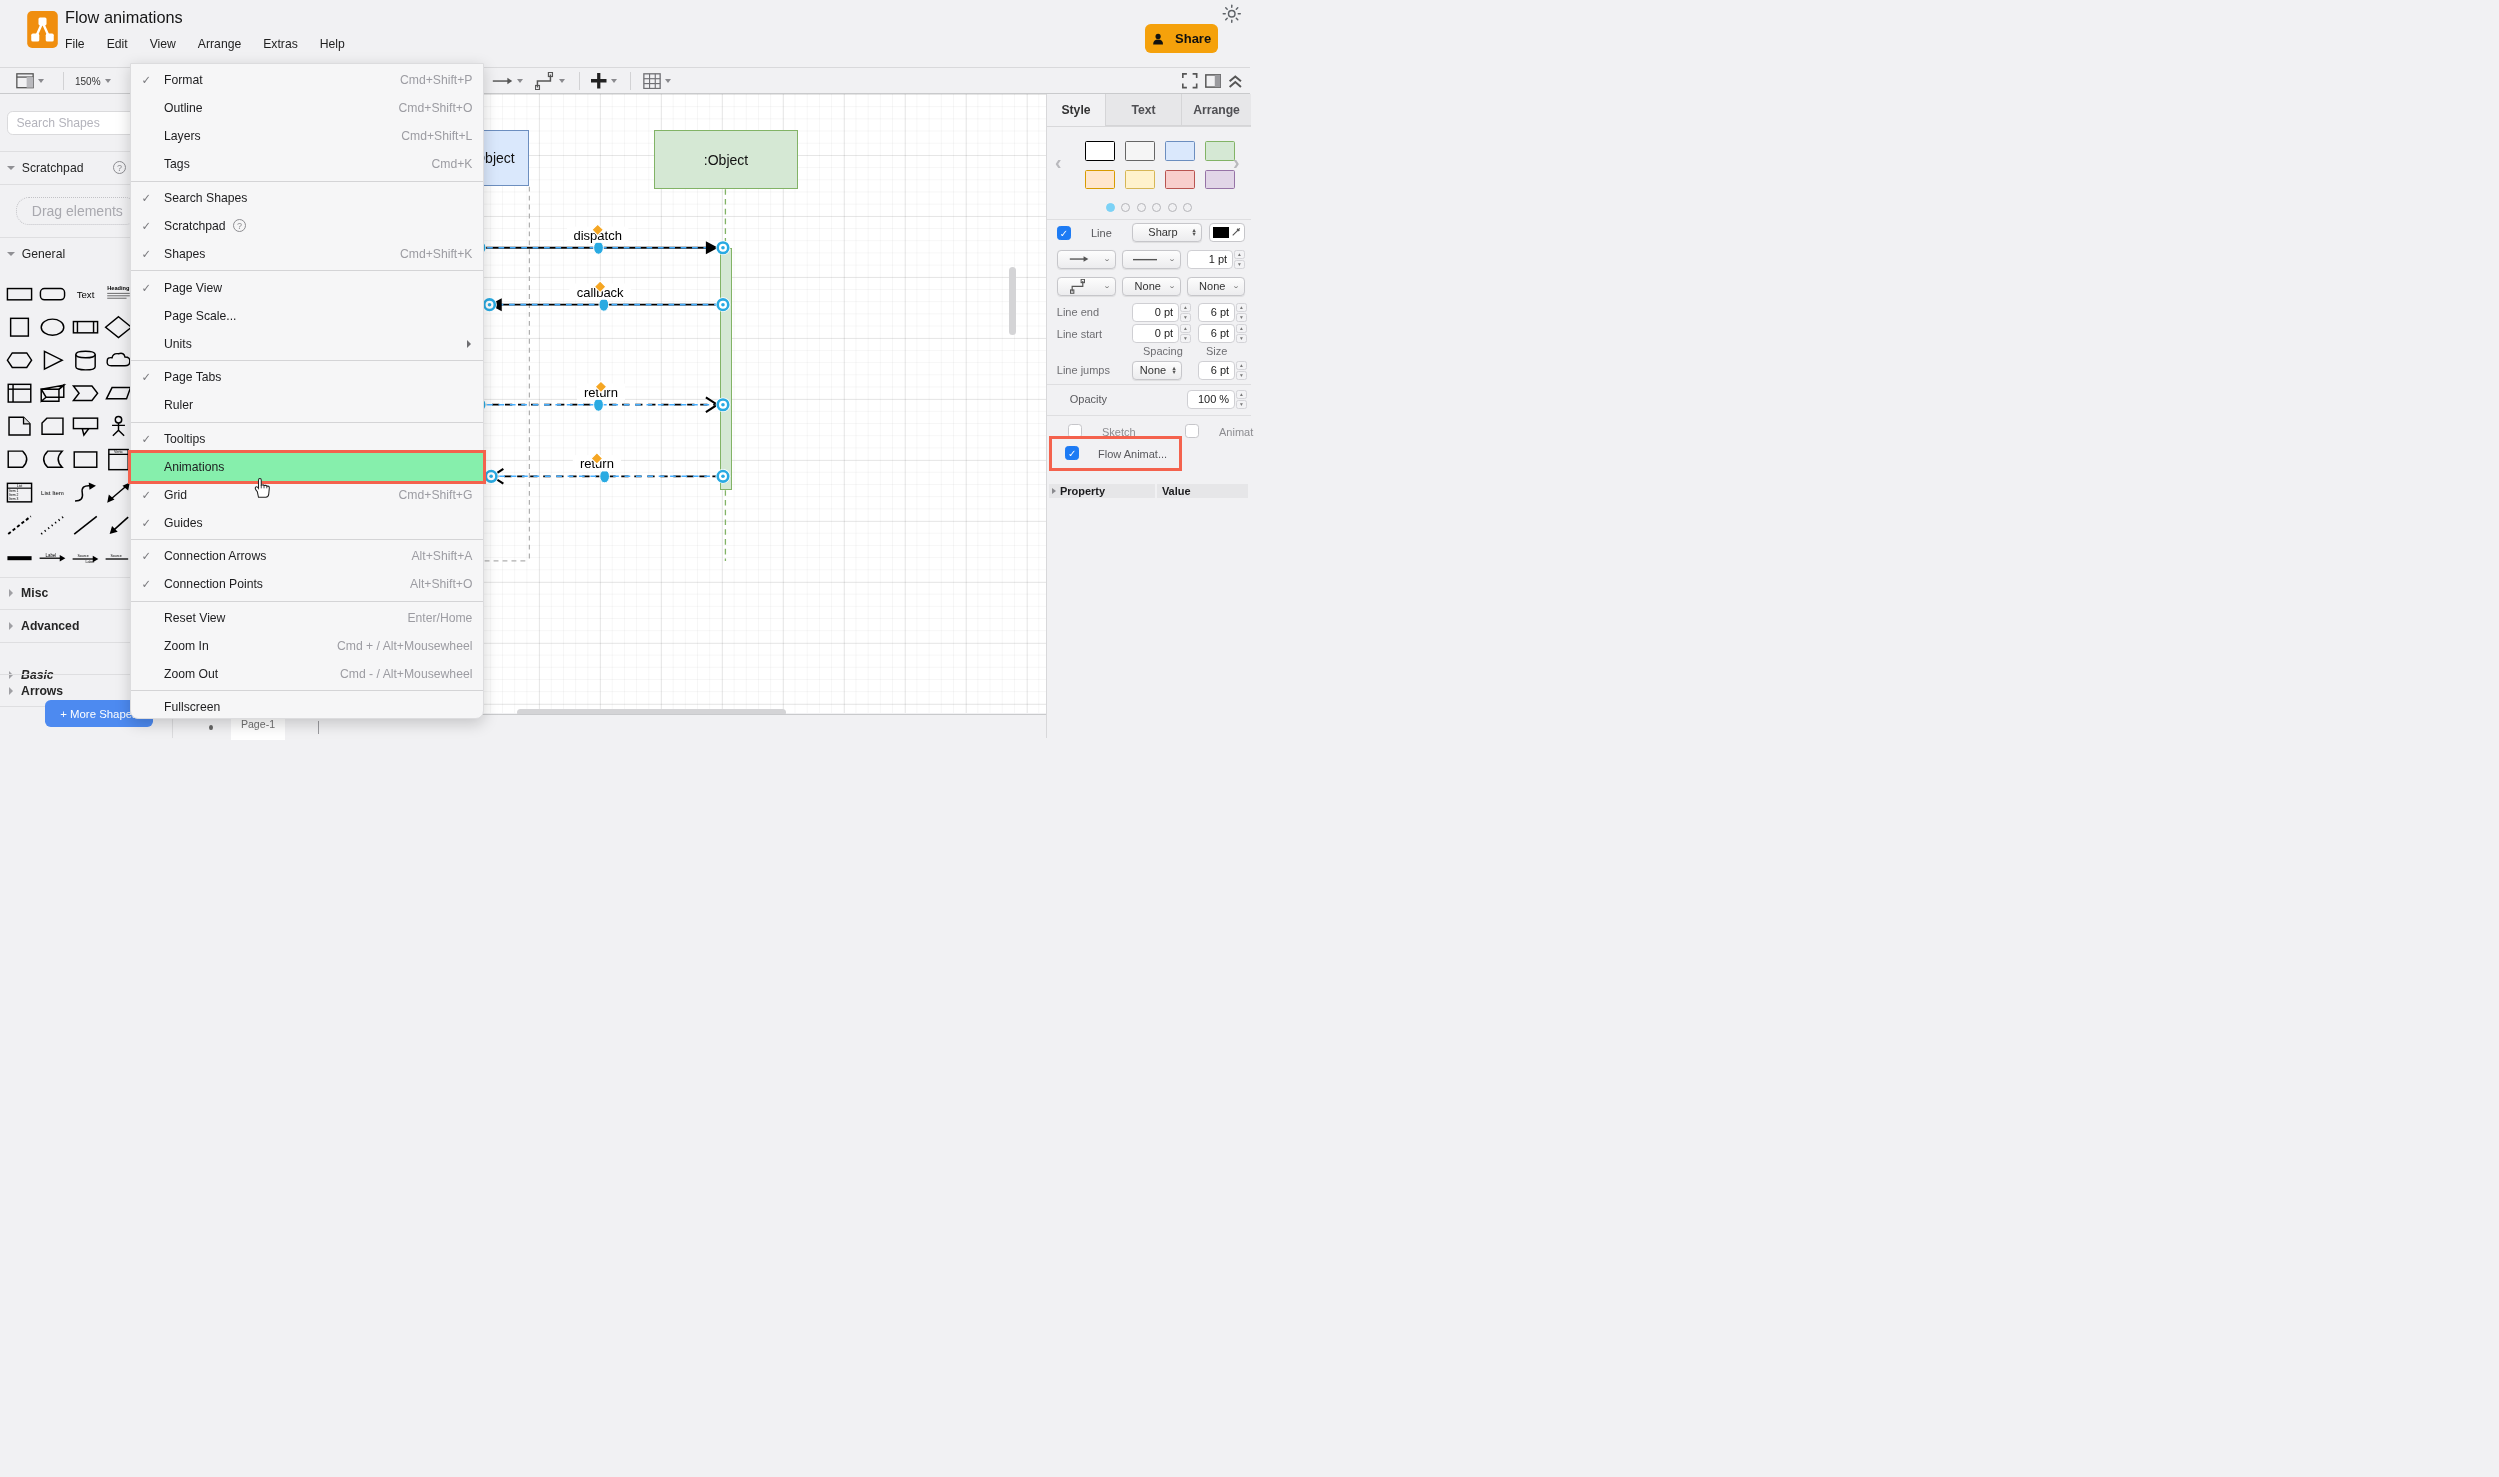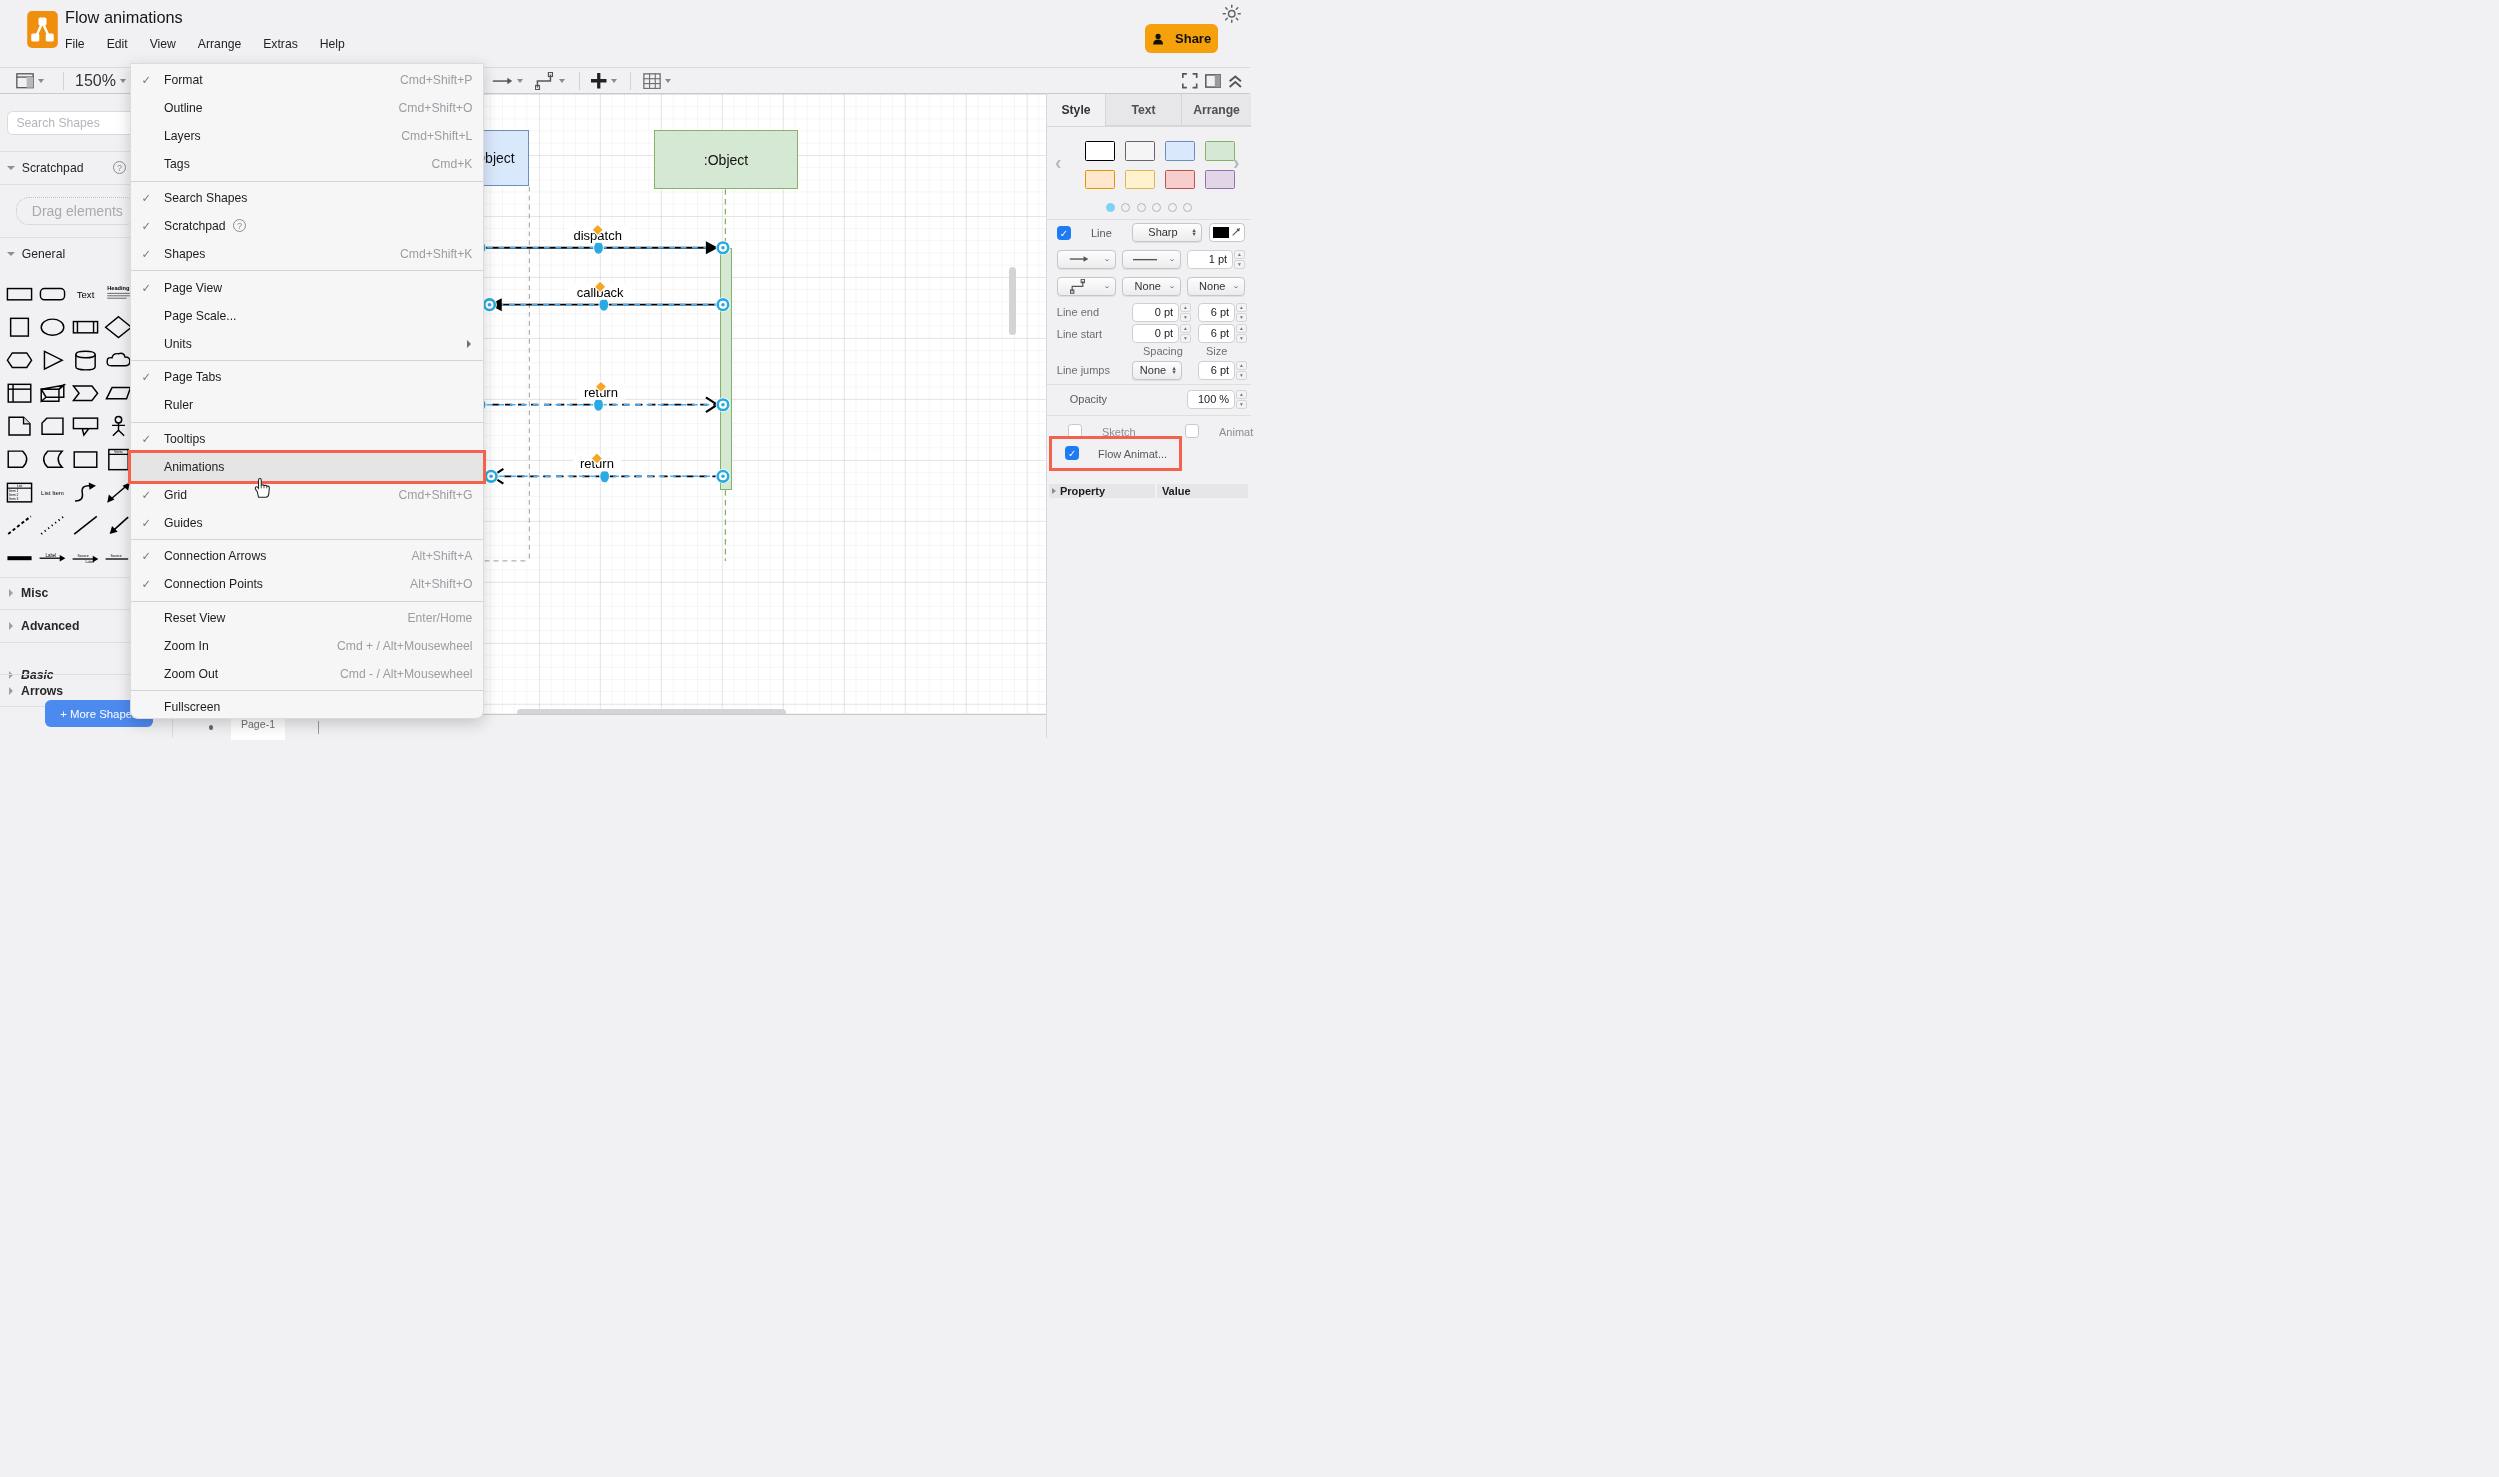--- a/index.html
+++ b/index.html
@@ -12,21 +12,21 @@
   #menubar { position:absolute; left:65px; top:37px; display:flex; gap:22px; font-size:12.2px; color:#1f1f1f; }
   .menubar-item { cursor:default; }
   #share-btn { position:absolute; left:1145px; top:24.4px; width:73px; height:29px; background:#F5A10B; border-radius:5.7px; display:flex; align-items:center; justify-content:center; gap:11px; font-size:13px; font-weight:bold; color:#111; }
   #sun { position:absolute; left:1222px; top:4.1px; width:19.5px; height:19.5px; }
 
   
   #toolbar { position:absolute; left:0; top:68px; width:1250px; height:26px; background:#f1f1f3; border-bottom:0.8px solid #c9cacc; z-index:30; }
   .tb-item { position:absolute; top:0; height:26px; display:flex; align-items:center; color:#444; }
   .tb-caret { width:0; height:0; border-left:3.3px solid transparent; border-right:3.3px solid transparent; border-top:4.1px solid #8a8a8e; margin-left:4.1px; }
   .tb-divider { position:absolute; top:4.1px; width:0.8px; height:18px; background:#d2d2d4; }
-  #zoom-label { font-size:16px; color:#333; }
+  #zoom-label { font-size:10px; color:#333; }
 
   
   #sidebar { position:absolute; left:0; top:94px; width:173px; height:644px; background:#f1f1f3; border-right:0.8px solid #dcdcde; z-index:5; }
   #search-box { position:absolute; left:7.3px; top:17px; width:158px; height:24.4px; background:#fff; border:0.8px solid #dadadc; border-radius:5.7px; display:flex; align-items:center; padding-left:8.1px; }
   #search-box input { border:none; outline:none; font-size:12.2px; color:#333; width:100%; background:transparent; }
   #search-box input::placeholder { color:#b4b4bc; }
   .side-divider { position:absolute; left:0; width:173px; height:0.8px; background:#dedee0; }
   .side-row { position:absolute; left:0; width:173px; height:23px; display:flex; align-items:center; font-size:12.2px; color:#262626; }
   .tri-down { width:0; height:0; border-left:4.1px solid transparent; border-right:4.1px solid transparent; border-top:4.9px solid #909094; margin:0 7.3px 0 6.5px; }
   .tri-right { width:0; height:0; border-top:4.1px solid transparent; border-bottom:4.1px solid transparent; border-left:4.9px solid #a0a0a4; margin:0 8.1px 0 9px; }
@@ -60,21 +60,21 @@
 
   
   #view-menu { position:absolute; left:130px; top:63px; width:354px; height:656px; background:#f6f6f7; border:0.8px solid #dcdcde; border-radius:0 0 8.1px 8.1px; box-shadow:0 4.9px 14.6px rgba(0,0,0,0.18); z-index:50; padding-top:2.4px; }
   .menu-item { position:relative; height:28px; display:flex; align-items:center; font-size:12.2px; color:#1d1d1f; }
   .menu-check { position:absolute; left:10.6px; width:16.3px; color:#7a7a7e; font-size:11.4px; }
   .menu-label { margin-left:33px; }
   .menu-short { margin-left:auto; margin-right:10.6px; color:#9c9ca2; }
   .menu-help { margin-left:7.3px; width:13px; height:13px; border:1.2px solid #8d8d91; border-radius:50%; color:#8d8d91; font-size:9px; display:flex; align-items:center; justify-content:center; }
   .menu-sub { margin-left:auto; margin-right:12.2px; width:0; height:0; border-top:4.1px solid transparent; border-bottom:4.1px solid transparent; border-left:4.9px solid #6e6e72; }
   .menu-divider { height:0.8px; background:#d4d4d6; margin:2.4px 0; }
-  .menu-item.hl { background:#e5e5e5; outline:3.3px solid #F4624D; }
+  .menu-item.hl { background:#86efac; outline:3.3px solid #F4624D; }
 
   
   #rpanel { position:absolute; left:1046px; top:94px; width:204px; height:644px; background:#f1f1f3; border-left:0.8px solid #d8d8da; z-index:5; font-size:10.6px; color:#555; }
   #rtabs { position:absolute; left:0; top:0; width:204px; height:33px; display:flex; border-bottom:0.8px solid #d8d8da; }
   .rtab { display:flex; align-items:center; justify-content:center; font-size:12.2px; font-weight:bold; color:#5b5b5f; }
   .rtab.inactive { background:#e7e7e9; border-left:0.8px solid #d5d5d7; border-bottom:0.8px solid #d5d5d7; color:#4f4f53; }
   .rtab.active { color:#333; }
   #swatch-grid { position:absolute; left:38px; top:47px; width:159px; }
   .swatch { position:absolute; width:30px; height:19.5px; border-radius:1.6px; }
   .chev { position:absolute; font-size:19.5px; font-weight:bold; color:#b9b9bd; top:57px; }

